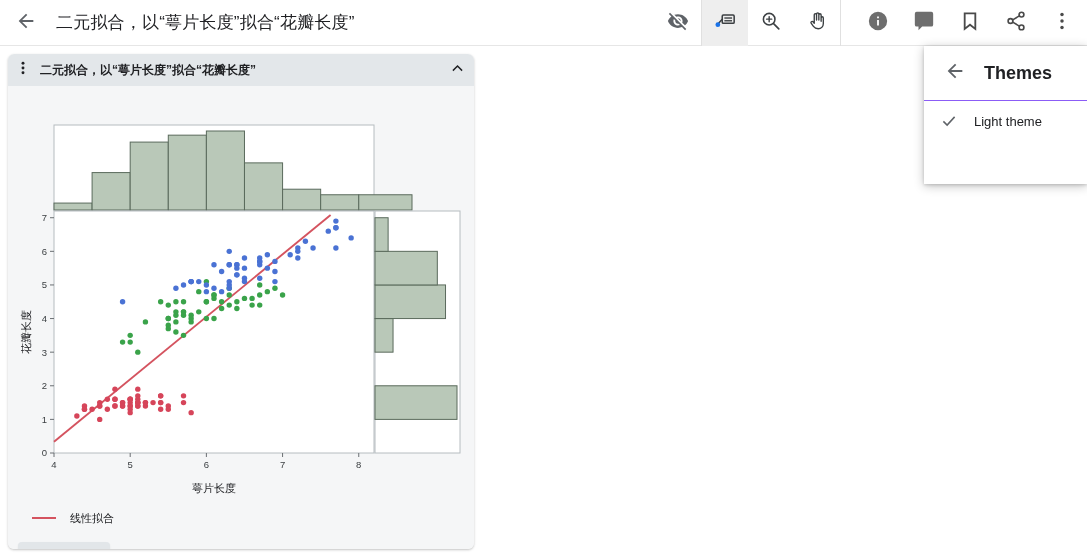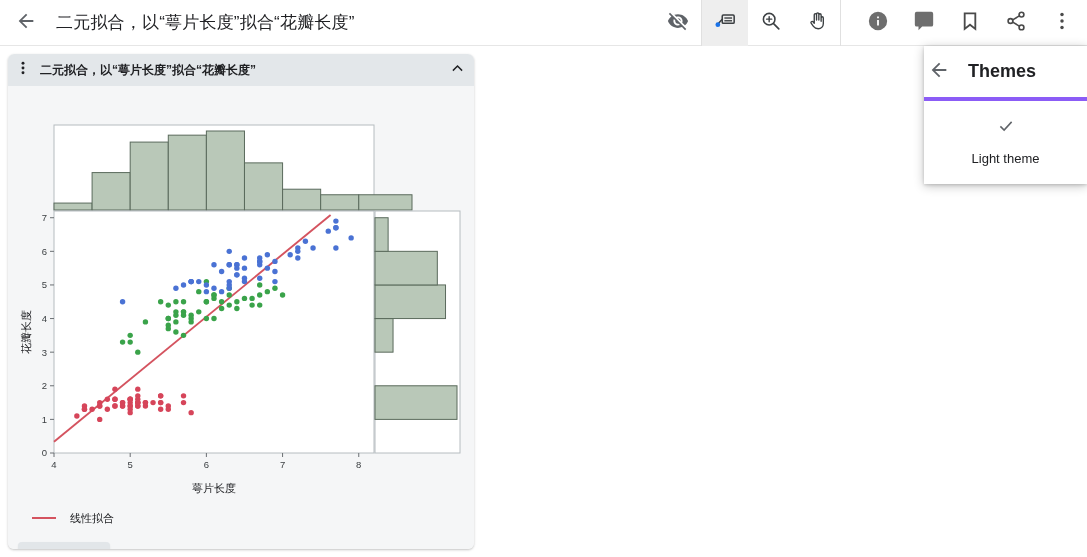--- a/index.html
+++ b/index.html
@@ -53,39 +53,38 @@
     position: absolute;
     left: 924px; top: 46px;
     width: 163px; height: 138px;
     background: #ffffff;
     box-shadow: 0 2px 10px rgba(0,0,0,.24), 0 1px 3px rgba(0,0,0,.16);
     z-index: 30;
   }
   .themes-header {
     height: 55px;
     display: flex; align-items: center;
-    border-bottom: 4px solid #8b5cf6;
-    padding-left: 2px;
+    border-bottom: 1px solid #8b5cf6;
+    padding-left: 18px;
   }
   .themes-back {
     width: 26px; height: 26px;
     display: flex; align-items: center; justify-content: center;
     cursor: pointer;
   }
   .themes-title {
     font-size: 18px; font-weight: 700; color: #202124;
     margin-left: 16px;
   }
   .theme-item {
     height: 40px;
     display: flex; align-items: center;
     cursor: pointer;
     font-size: 13px;
     color: #202124;
-    flex-direction: column;
   }
   .theme-check {
     width: 50px; display: flex; align-items: center; justify-content: center;
     flex: 0 0 50px;
   }
   .theme-label { font-weight: 400; }
 
   
   .card {
     position: absolute;

